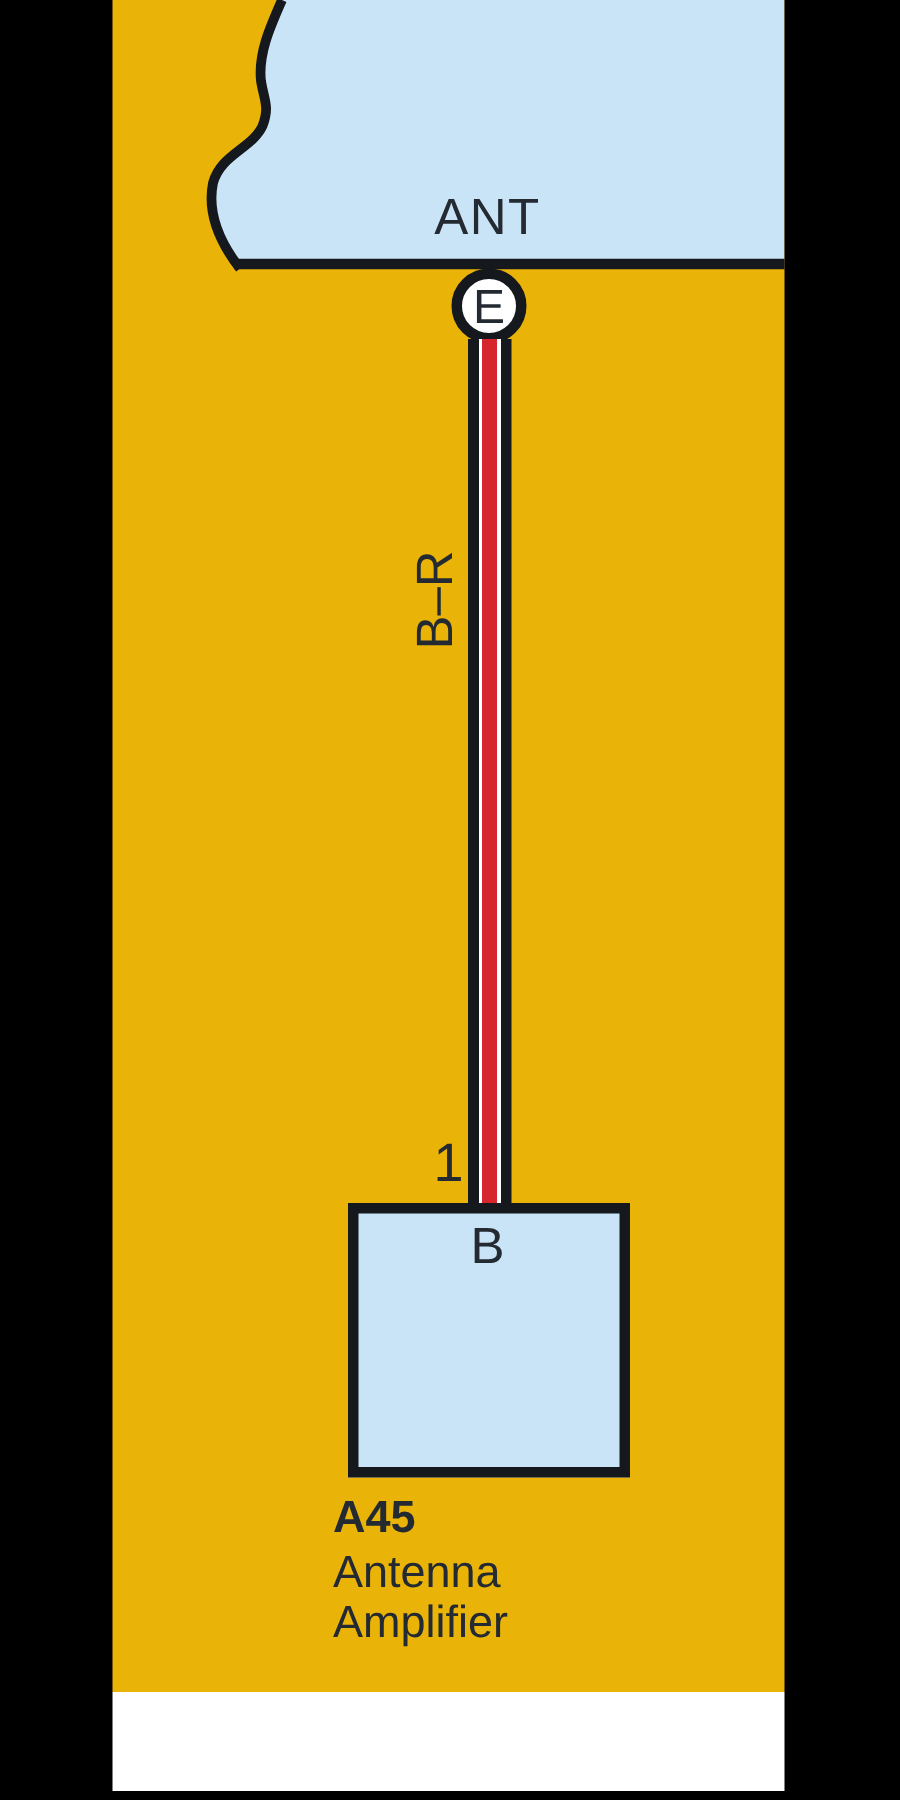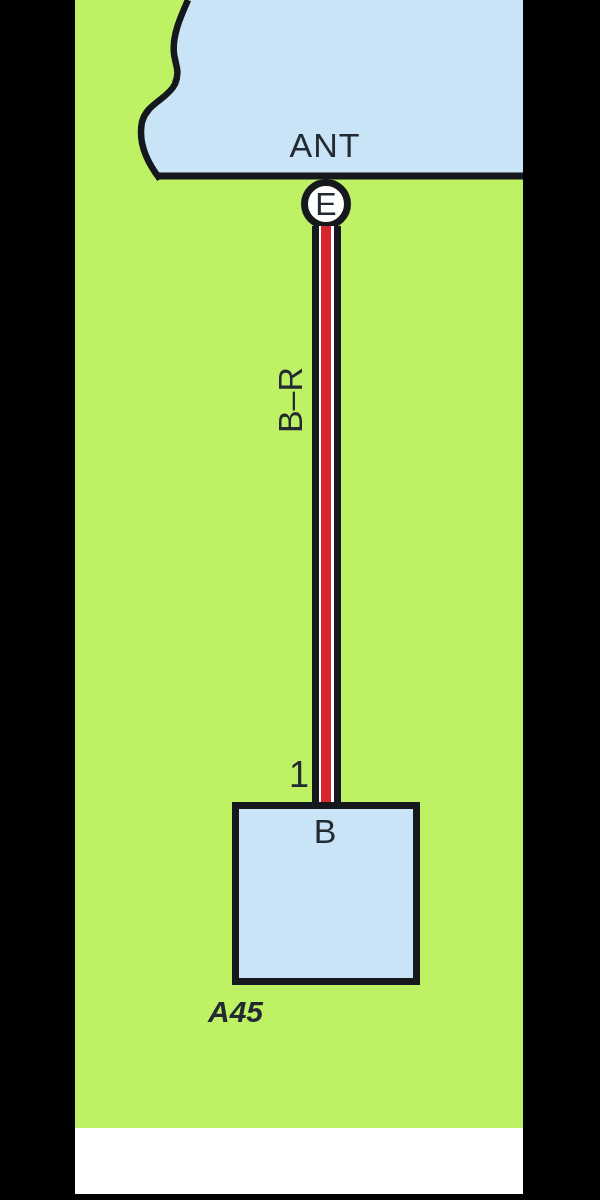--- a/index.html
+++ b/index.html
@@ -6,21 +6,21 @@
     --block-blue: #c9e4f7;
     --line-black: #15181c;
     --wire-red: #d7252d;
     --text-dark: #232a31;
     --mask-black: #000000;
   }
   * { margin: 0; padding: 0; box-sizing: border-box; }
   html, body { width: 600px; height: 1200px; background: #fff; overflow: hidden; }
   body { font-family: "Liberation Sans", sans-serif; color: var(--text-dark); }
 
-  .stage { position: relative; width: 600px; height: 1128px; background: #bef264; }
+  .stage { position: relative; width: 600px; height: 1128px; background: #eab308; }
 
   .mask { position: absolute; background: var(--mask-black); }
   .mask-left  { left: 0; top: 0; width: 75px; height: 1200px; }
   .mask-right { left: 523px; top: 0; width: 77px; height: 1200px; }
   .mask-bottom{ left: 0; top: 1194px; width: 600px; height: 6px; }
 
   svg.diagram-svg { position: absolute; left: 0; top: 0; width: 600px; height: 1200px; }
 
   .label { position: absolute; white-space: nowrap; line-height: 1.05; }
 
@@ -47,21 +47,21 @@
 
   .pin1-label { left: 209px; top: 756px; width: 100px; text-align: right; font-size: 36px; }
 
   .component-box {
     position: absolute; left: 232px; top: 802px; width: 188px; height: 183px;
     background: var(--block-blue); border: 7px solid var(--line-black);
   }
 
   .terminal-label { left: 285px; top: 814px; width: 80px; text-align: center; font-size: 34px; }
 
-  .component-id   { left: 208px; top: 996px; font-size: 30px; font-weight: bold; font-style: italic; }
+  .component-id   { left: 222px; top: 996px; font-size: 30px; font-weight: bold; }
   .component-name { left: 222px; top: 1032px; width: 148px; font-size: 30px;
                     line-height: 33px; white-space: normal; }
 </style>
 </head>
 <body>
 
 <div class="stage">
 
   <svg class="diagram-svg" viewBox="0 0 600 1200">
     <path d="M 188 0 C 180 18 172 36 174 54 C 176 67 180 71 175 84
@@ -83,18 +83,19 @@
   <div class="label e-label">E</div>
 
   <div class="label wirecode-label">B–R</div>
 
   <div class="label pin1-label">1</div>
 
   <div class="label terminal-label">B</div>
 
   <div class="label component-id">A45</div>
 
+  <div class="label component-name">Antenna Amplifier</div>
 
   <div class="mask mask-left"></div>
   <div class="mask mask-right"></div>
   <div class="mask mask-bottom"></div>
 
 </div>
 
 </body></html>

